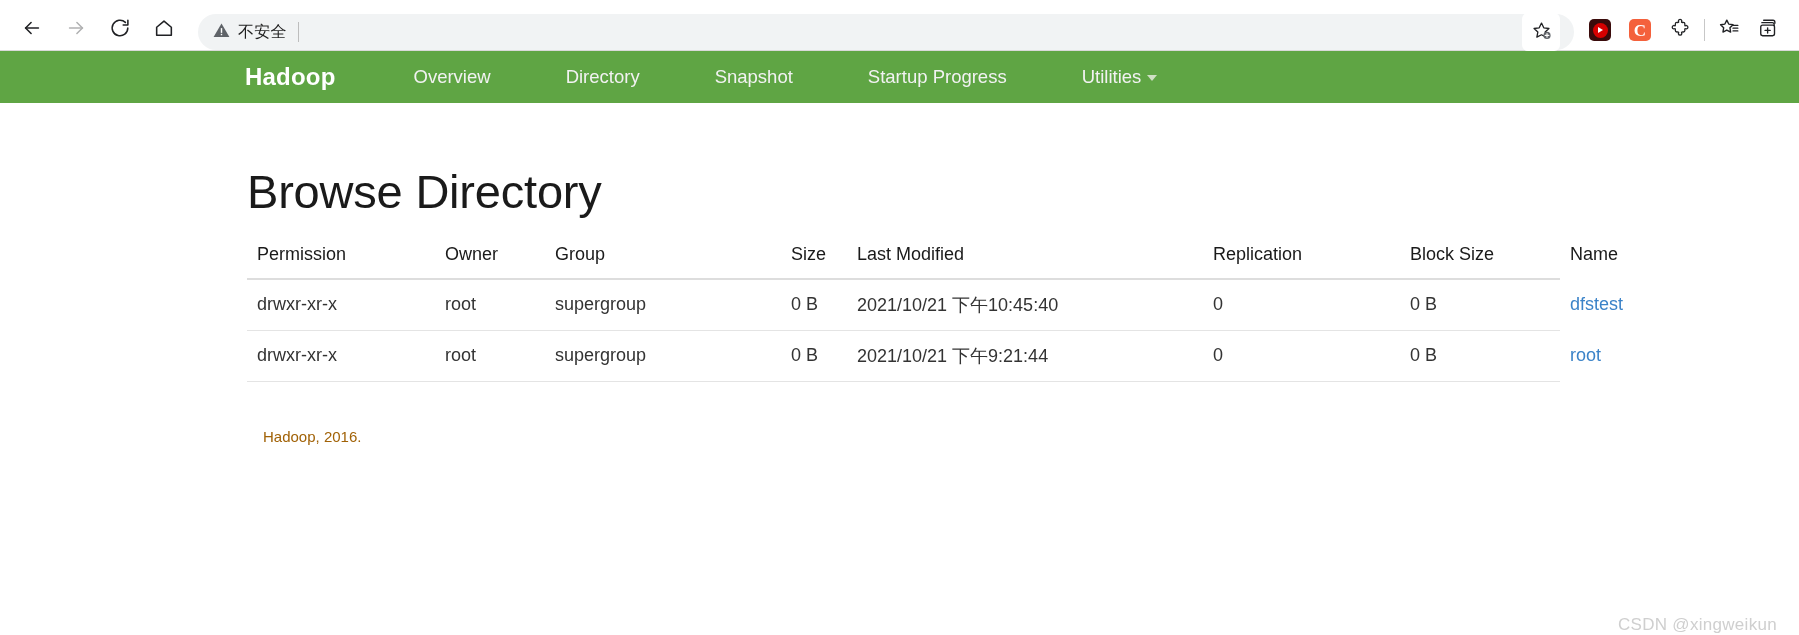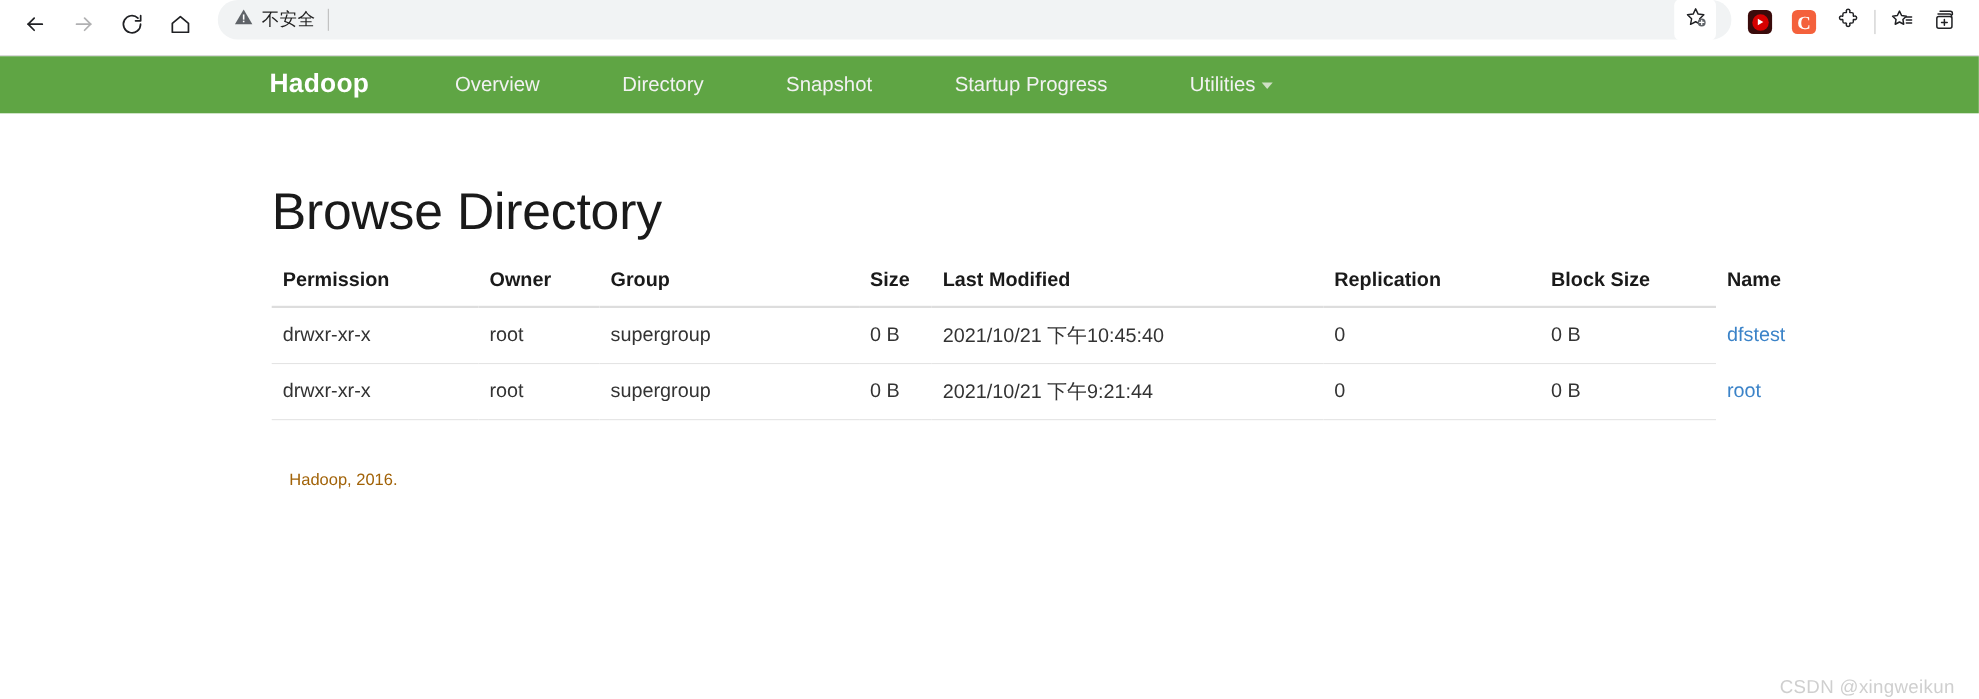--- a/index.html
+++ b/index.html
@@ -11,21 +11,21 @@
     overflow: hidden;
   }
 
   
   .browser-chrome {
     position: relative;
     height: 51px;
     background: #ffffff;
     border-bottom: 1px solid #d9d9d9;
     display: flex;
-    align-items: flex-start;
+    align-items: flex-end;
     padding: 0 10px;
   }
   .nav-btn {
     width: 44px; height: 44px;
     display: flex; align-items: center; justify-content: center;
     border-radius: 6px;
     flex: 0 0 auto;
   }
   .nav-btn svg { display: block; }
   .nav-btn.disabled svg { opacity: .35; }
@@ -191,21 +191,21 @@
   
   table.fs-table {
     width: 100%;
     border-collapse: collapse;
     margin-top: 26px;
     table-layout: fixed;
   }
   table.fs-table th {
     text-align: left;
     font-size: 18px;
-    font-weight: bold;
+    font-weight: normal;
     color: #1a1a1a;
     padding: 0 0 13px 10px;
     border-bottom: 2px solid #dddddd;
     margin-top: 41px;
   }
   table.fs-table td {
     font-size: 18px;
     color: #333333;
     padding: 13px 0 13px 10px;
     border-bottom: 1px solid #e4e4e4;

